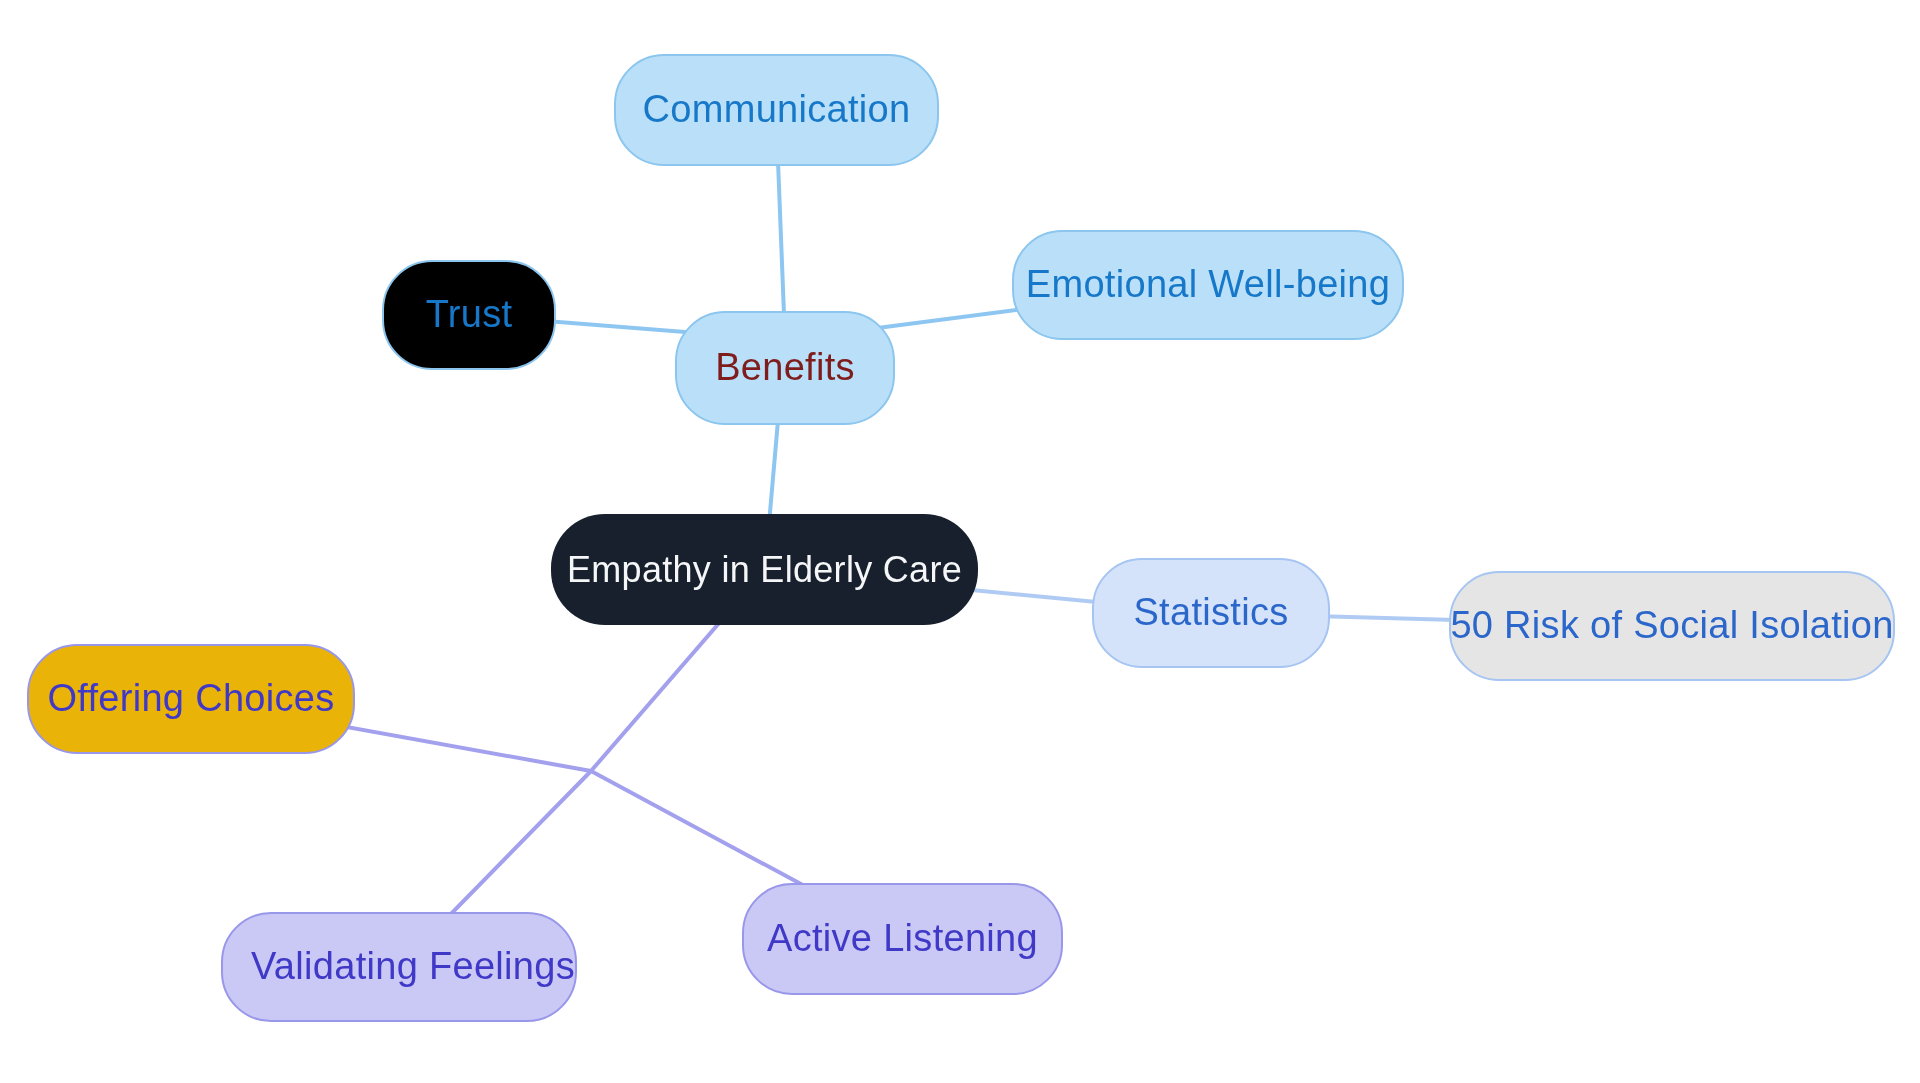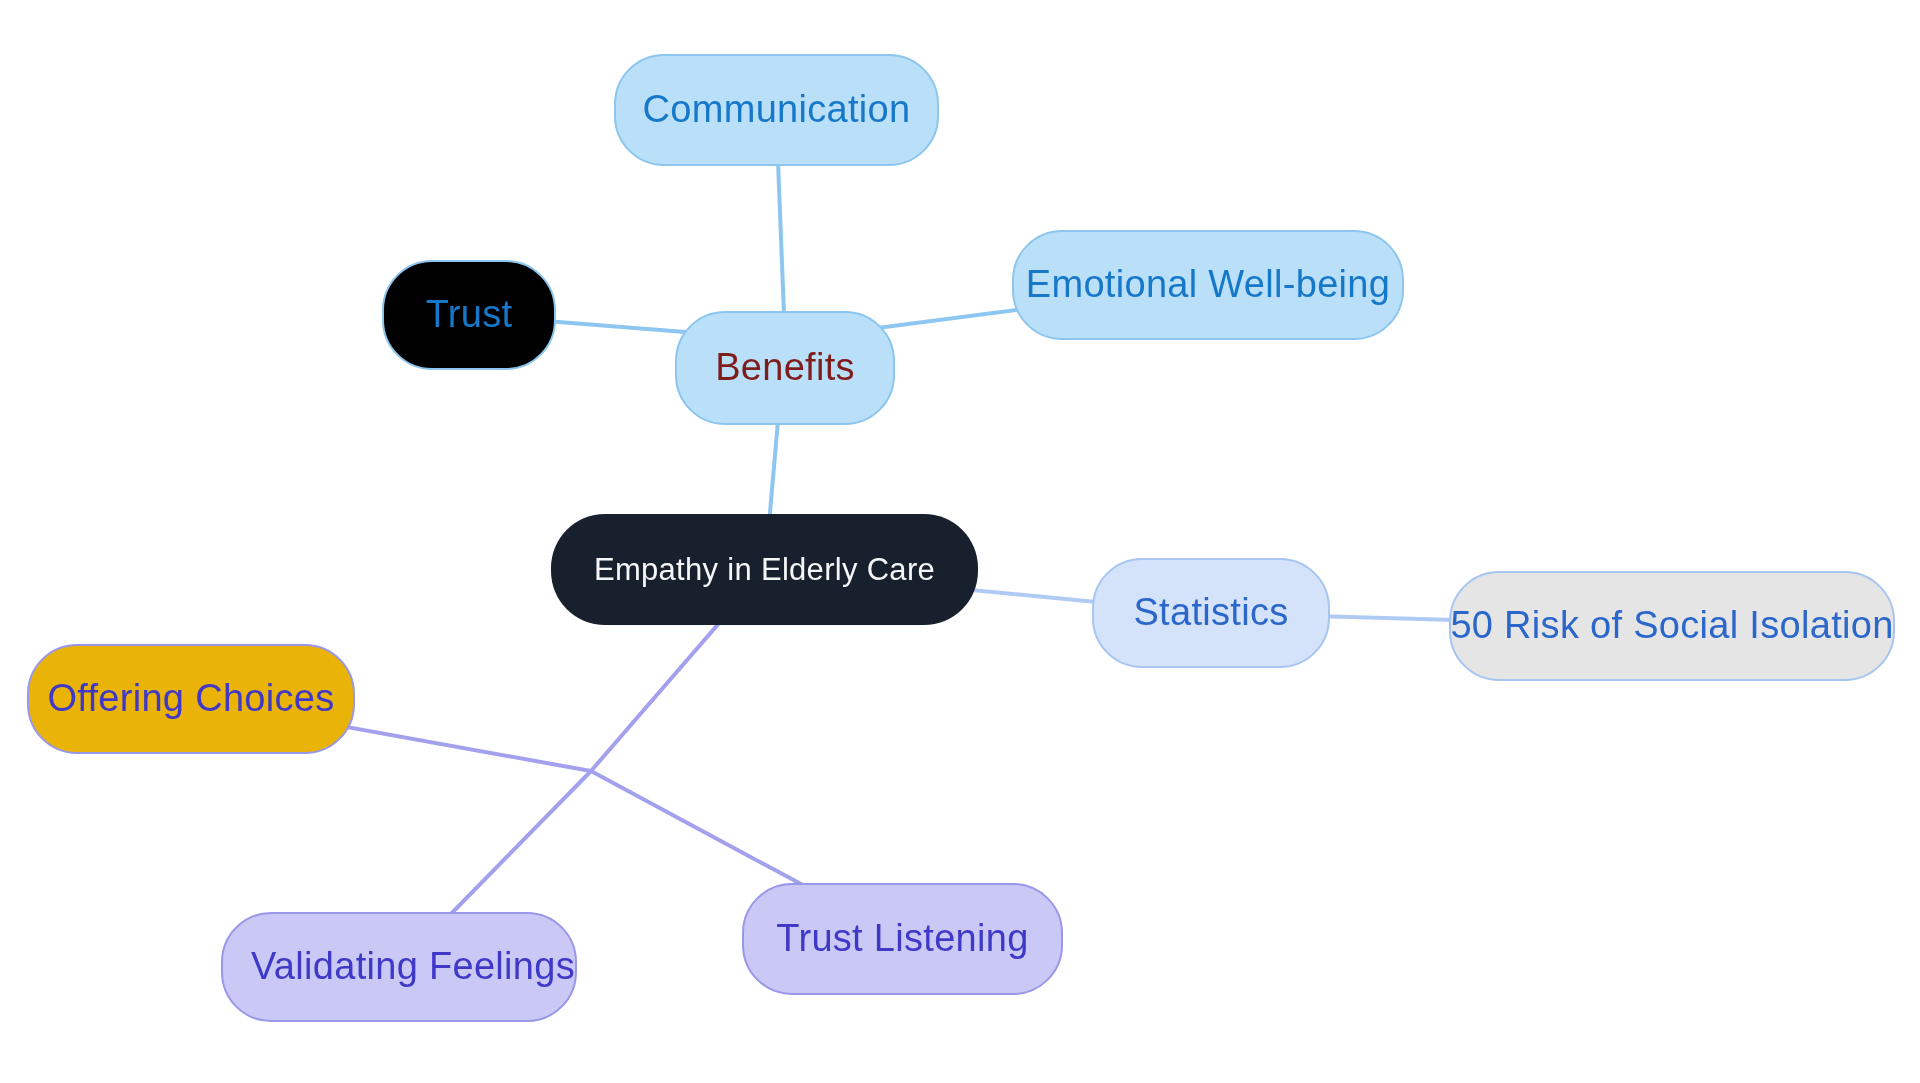--- a/index.html
+++ b/index.html
@@ -39,21 +39,21 @@
     border: 2px solid transparent;
     font-size: 38px;
     font-weight: 400;
     letter-spacing: 0.3px;
     white-space: nowrap;
     cursor: default;
   }
   .node-center {
     border-radius: 54px;
     border: none;
-    font-size: 31px;
+    font-size: 36px;
   }
   .node-label {
     display: inline-block;
     line-height: 1.2;
   }
 </style>
 </head>
 <body>
 
 <div class="canvas">
@@ -102,16 +102,16 @@
 
   <div class="node" style="left: 27px; top: 644px; width: 328px; height: 110px; background-color: #eab308; border-color: rgb(153, 151, 234); color: rgb(64, 57, 200);">
     <span class="node-label">Offering Choices</span>
   </div>
 
   <div class="node" style="left: 221px; top: 912px; width: 356px; height: 110px; background-color: rgb(202, 201, 245); border-color: rgb(153, 151, 234); color: rgb(64, 57, 200); justify-content: flex-end;">
     <span class="node-label">Validating Feelings</span>
   </div>
 
   <div class="node" style="left: 742px; top: 883px; width: 321px; height: 112px; background-color: rgb(202, 201, 245); border-color: rgb(153, 151, 234); color: rgb(64, 57, 200);">
-    <span class="node-label">Trust Listening</span>
+    <span class="node-label">Active Listening</span>
   </div>
 
 </div>
 
 </body></html>

